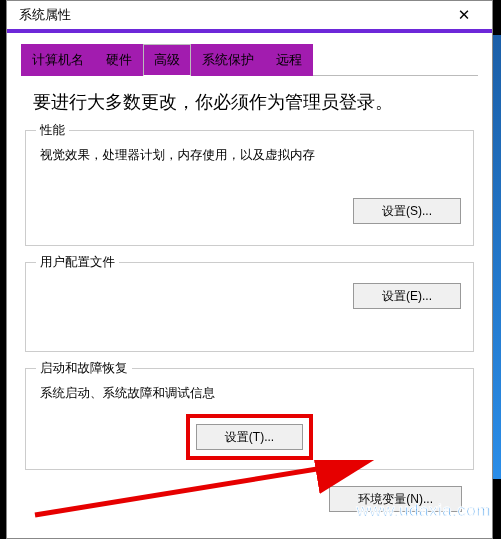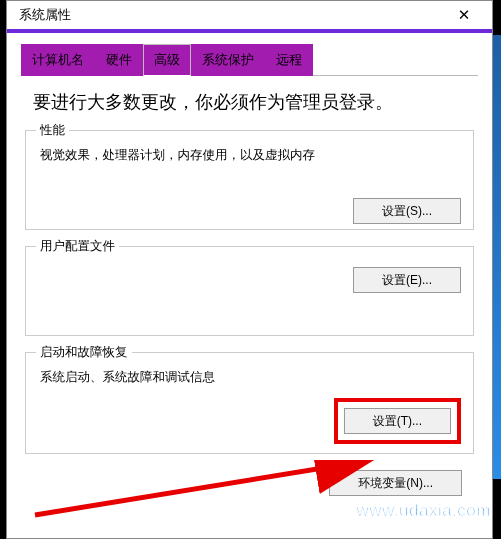--- a/index.html
+++ b/index.html
@@ -89,21 +89,21 @@
   }
   .btn {
     min-width: 92px;
     height: 26px;
     border: 1px solid #999;
     background: #f0f0f0;
     font-size: 12px;
     cursor: pointer;
     padding: 0 28px;
   }
-  .perf-box { height: 100px; }
+  .perf-box { height: 116px; }
   .user-box { height: 90px; }
   .start-box { height: 102px; }
   .highlight {
     border: 4px solid #e60000;
     padding: 6px;
     display: inline-block;
   }
   .highlight .btn { min-width: 92px; }
   .env-row {
     display: flex;
@@ -192,21 +192,21 @@
     <fieldset class="groupbox user-box">
       <span class="legend">用户配置文件</span>
       <div class="btn-row" style="margin-top:8px;">
         <button class="btn">设置(E)...</button>
       </div>
     </fieldset>
 
     <fieldset class="groupbox start-box">
       <span class="legend">启动和故障恢复</span>
       <div class="desc">系统启动、系统故障和调试信息</div>
-      <div class="btn-row" style="margin-top:6px;">
+      <div class="btn-row" style="margin-top:6px;justify-content:center;">
         <span class="highlight">
           <button class="btn">设置(T)...</button>
         </span>
       </div>
     </fieldset>
 
     <div class="env-row">
       <button class="btn">环境变量(N)...</button>
     </div>
   </div>

